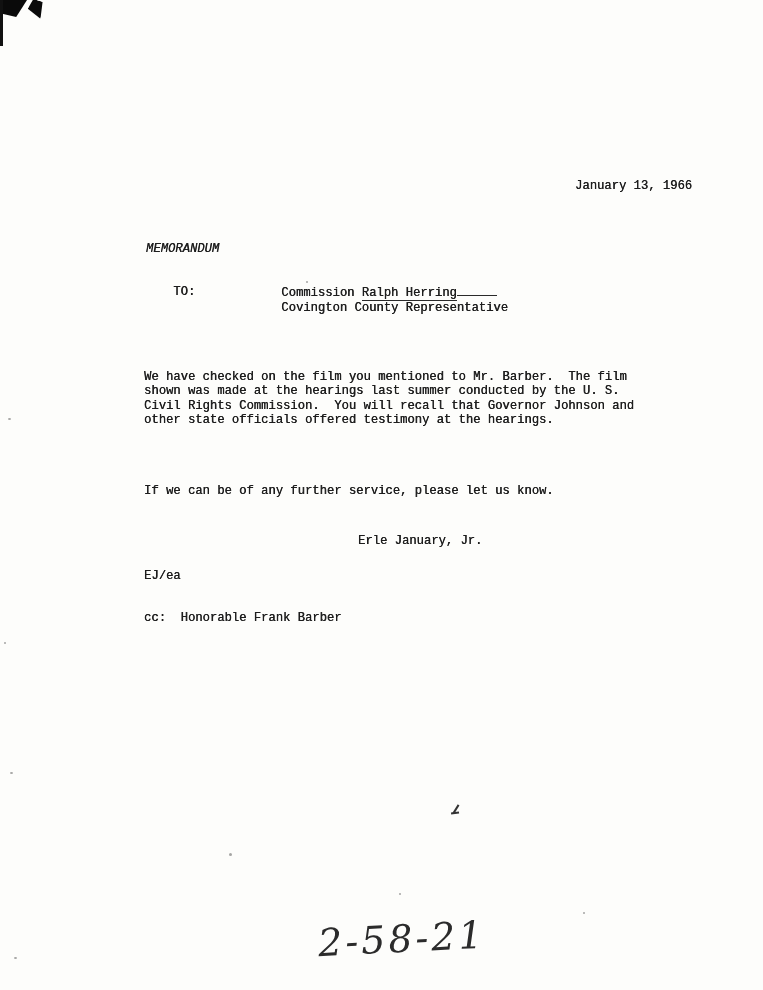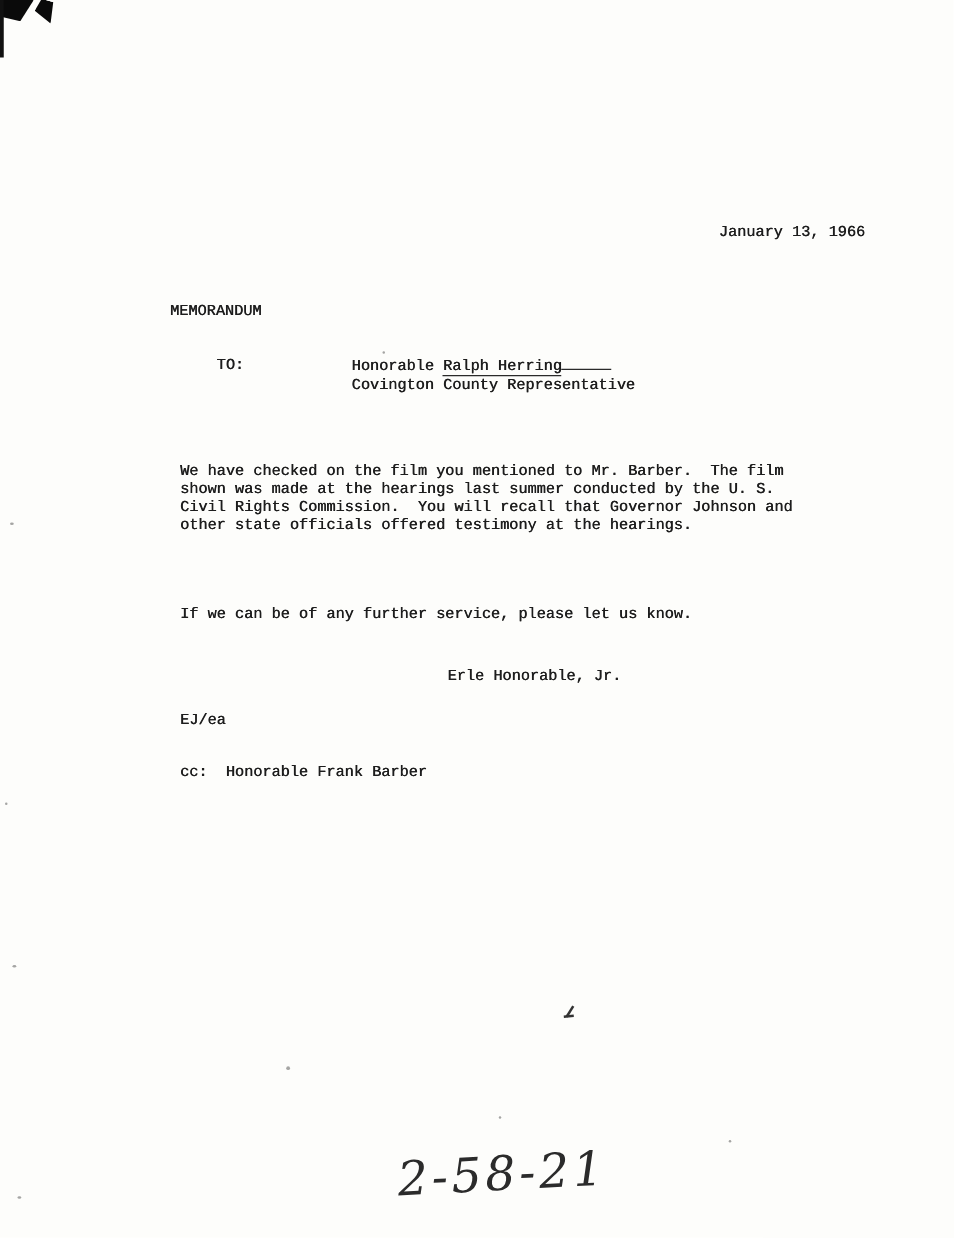--- a/index.html
+++ b/index.html
@@ -9,21 +9,21 @@
     position:relative; width:763px; height:990px;
     background:#fdfdfb; overflow:hidden;
     font-family:"Liberation Mono","DejaVu Sans Mono",monospace;
     color:#1d1d1d; font-size:12.2px; line-height:14.4px;
     text-shadow:0.35px 0 0 currentColor;
   }
   .abs { position:absolute; }
   .pre { white-space:pre; }
 
   .date { left:575px; top:179px;text-align:center; }
-  .memo-title { left:136px; top:242px; }
+  .memo-title { left:146px; top:242px;font-style:italic; }
 
   .row { left:144px; white-space:pre; }
   .row .label { display:inline-block; width:108px; vertical-align:top; }
   .row .value { display:inline-block; vertical-align:top; }
   .to-row { top:271px; }
   .from-row { top:314px; }
   .subject-row { top:342px; }
 
   .underlined { border-bottom:1px solid #2a2a2a;text-align:center; }
   .underline-ext { display:inline-block; width:40px; height:11px; border-bottom:1px solid #2a2a2a; }
@@ -84,31 +84,31 @@
   <div class="speck sp7"></div>
   <div class="speck sp8"></div>
   <div class="tick tick-a"></div>
   <div class="tick tick-b"></div>
 
   <div class="abs date pre">January 13, 1966</div>
 
   <div class="abs memo-title pre">MEMORANDUM</div>
 
   <div class="abs row to-row">
-    <span class="label">TO:</span><span class="value"><span><span>Honorable </span><span class="underlined">Ralph Herring</span><span class="underline-ext"></span></span>
+    <span class="label">TO:</span><span class="value"><span><span>Commission </span><span class="underlined">Ralph Herring</span><span class="underline-ext"></span></span>
 <span>Covington County Representative</span></span>
   </div>
 
 
 
   <div class="abs para para-1">We have checked on the film you mentioned to Mr. Barber.  The film
 shown was made at the hearings last summer conducted by the U. S.
 Civil Rights Commission.  You will recall that Governor Johnson and
 other state officials offered testimony at the hearings.</div>
   <div class="abs para para-3">If we can be of any further service, please let us know.</div>
 
-  <div class="abs signature pre">Erle Honorable, Jr.</div>
+  <div class="abs signature pre">Erle January, Jr.</div>
   <div class="abs initials pre">EJ/ea</div>
   <div class="abs cc-line pre">cc:  Honorable Frank Barber</div>
 
   <div class="abs handwritten">2-58-21</div>
 
 </div>
 
 </body></html>

